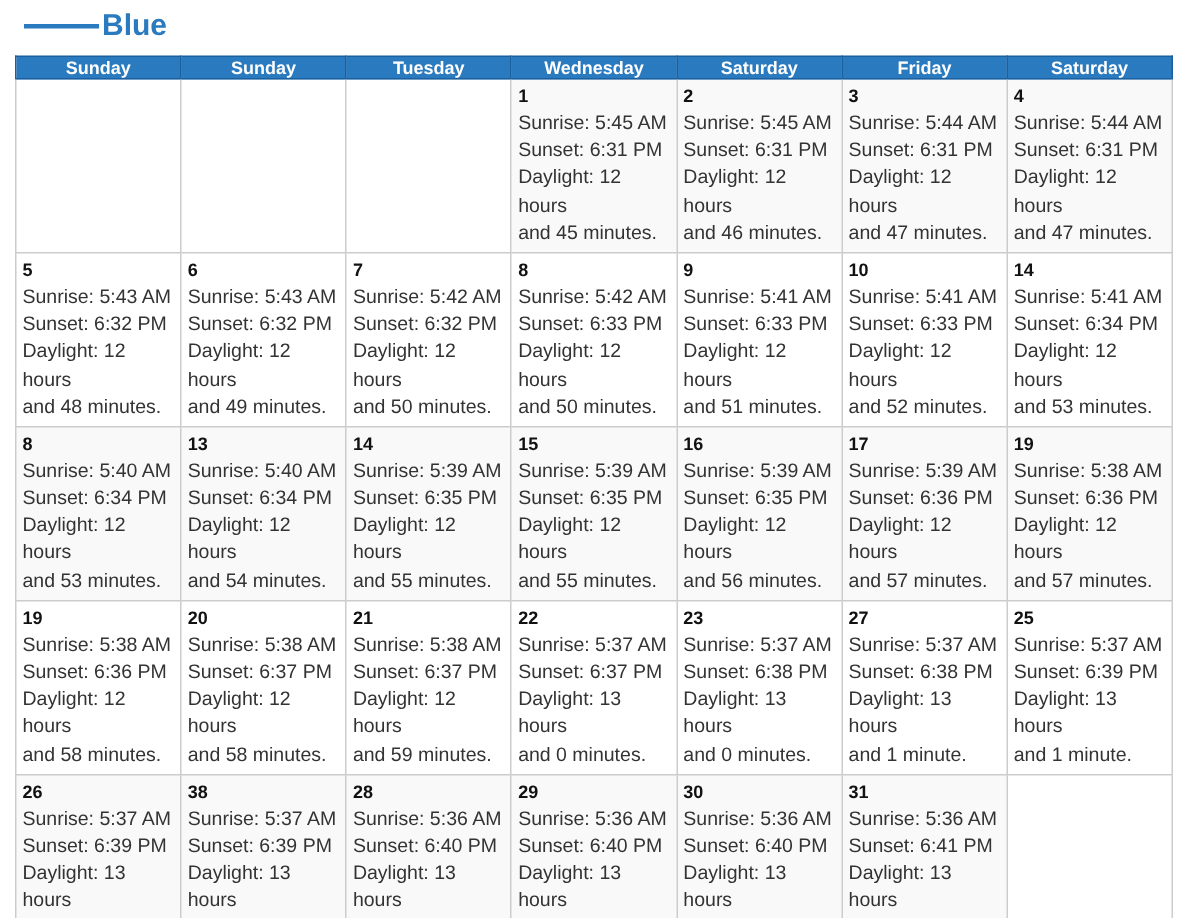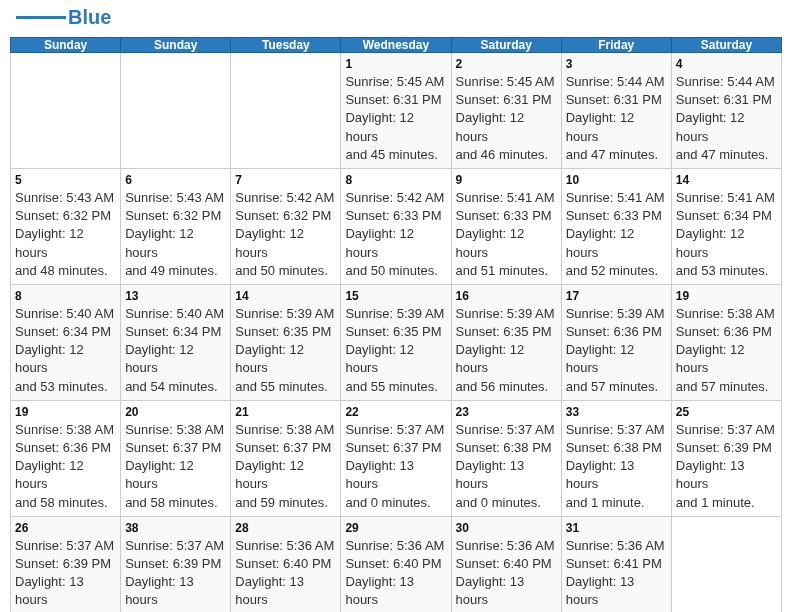--- a/index.html
+++ b/index.html
@@ -270,21 +270,21 @@
 and 0 minutes.</div>
         </td>
         <td>
           <div class="day-num">23</div>
           <div class="day-info" style="white-space: pre-line;">Sunrise: 5:37 AM
 Sunset: 6:38 PM
 Daylight: 13 hours
 and 0 minutes.</div>
         </td>
         <td>
-          <div class="day-num">33</div>
+          <div class="day-num">27</div>
           <div class="day-info" style="white-space: pre-line;">Sunrise: 5:37 AM
 Sunset: 6:38 PM
 Daylight: 13 hours
 and 1 minute.</div>
         </td>
         <td>
           <div class="day-num">25</div>
           <div class="day-info" style="white-space: pre-line;">Sunrise: 5:37 AM
 Sunset: 6:39 PM
 Daylight: 13 hours

